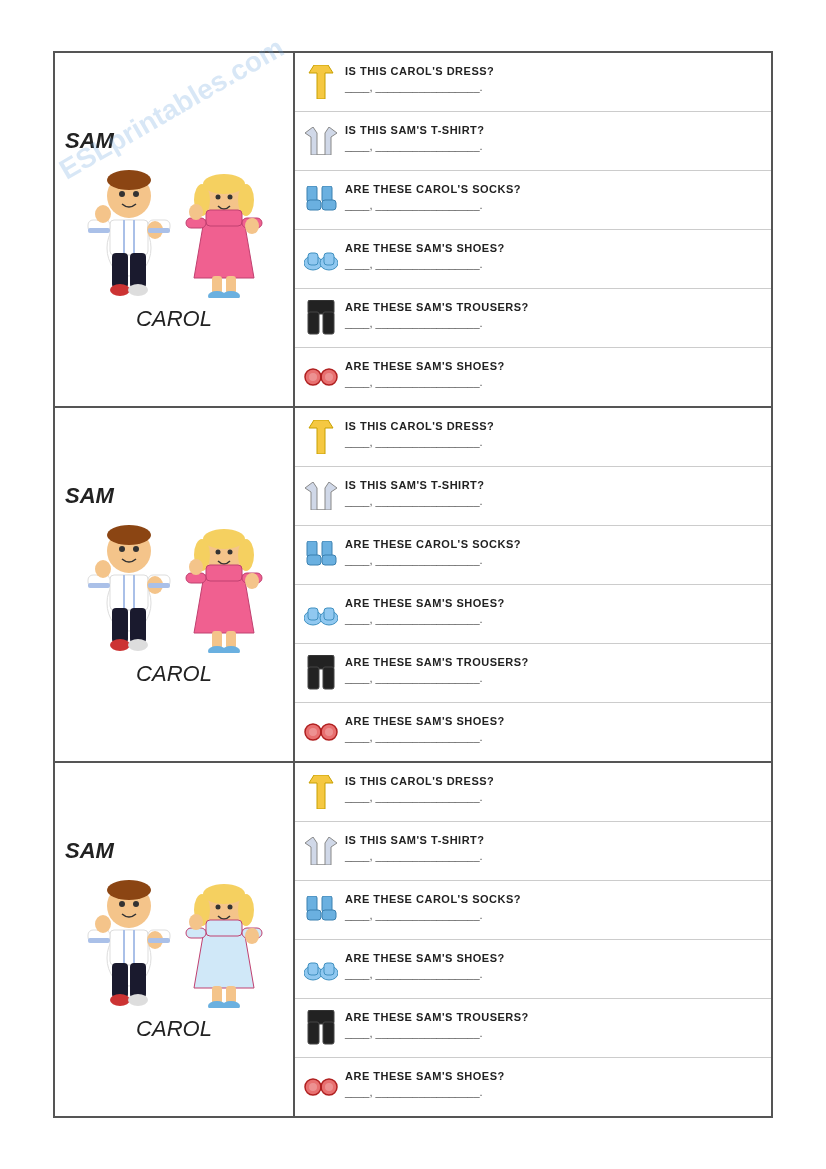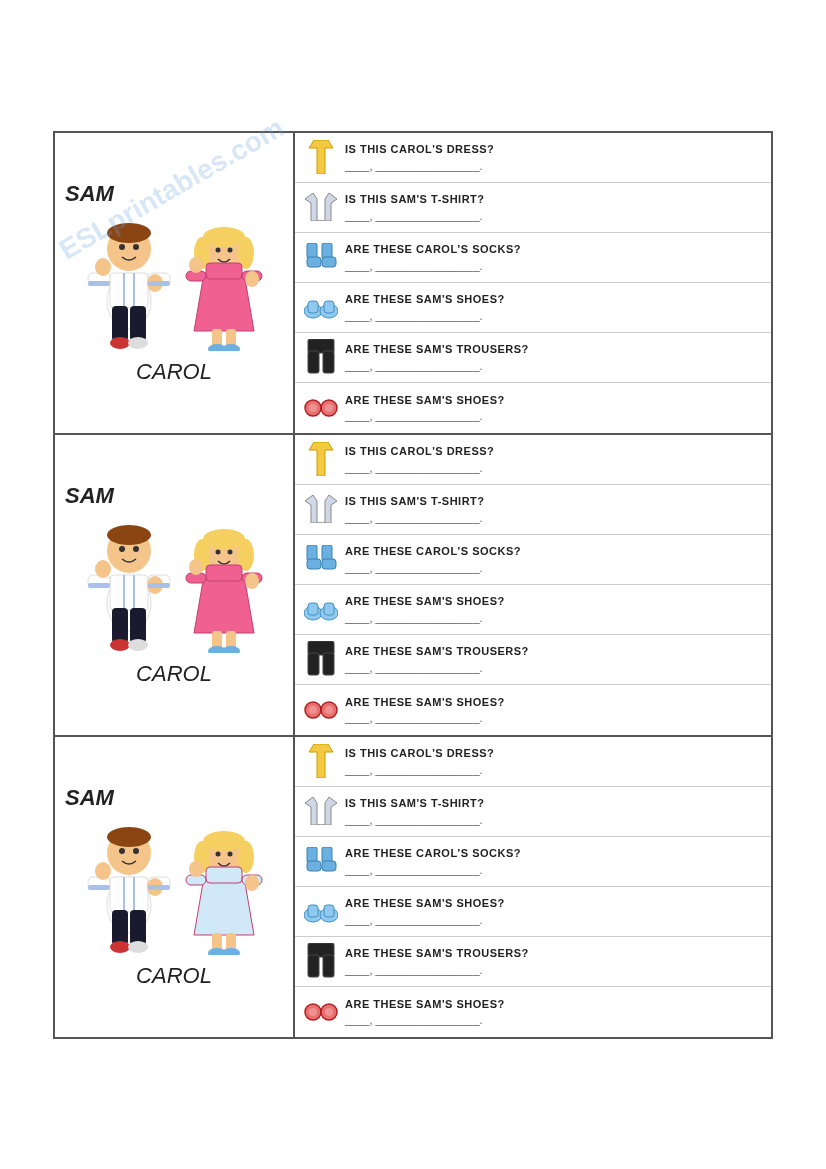--- a/index.html
+++ b/index.html
@@ -58,23 +58,22 @@
       text-align: center;
       margin-top: 4px;
     }
     .right-panel {
       flex: 1;
       display: flex;
       flex-direction: column;
     }
     .question-row {
       display: flex;
-      align-items: center;
       border-bottom: 1px solid #ccc;
-      padding: 4px 8px;
+      padding: 11px 8px;
       min-height: 50px;
     }
     .question-row:last-child {
       border-bottom: none;
     }
     .clothing-icon {
       width: 36px;
       min-width: 36px;
       height: 36px;
       display: flex;

